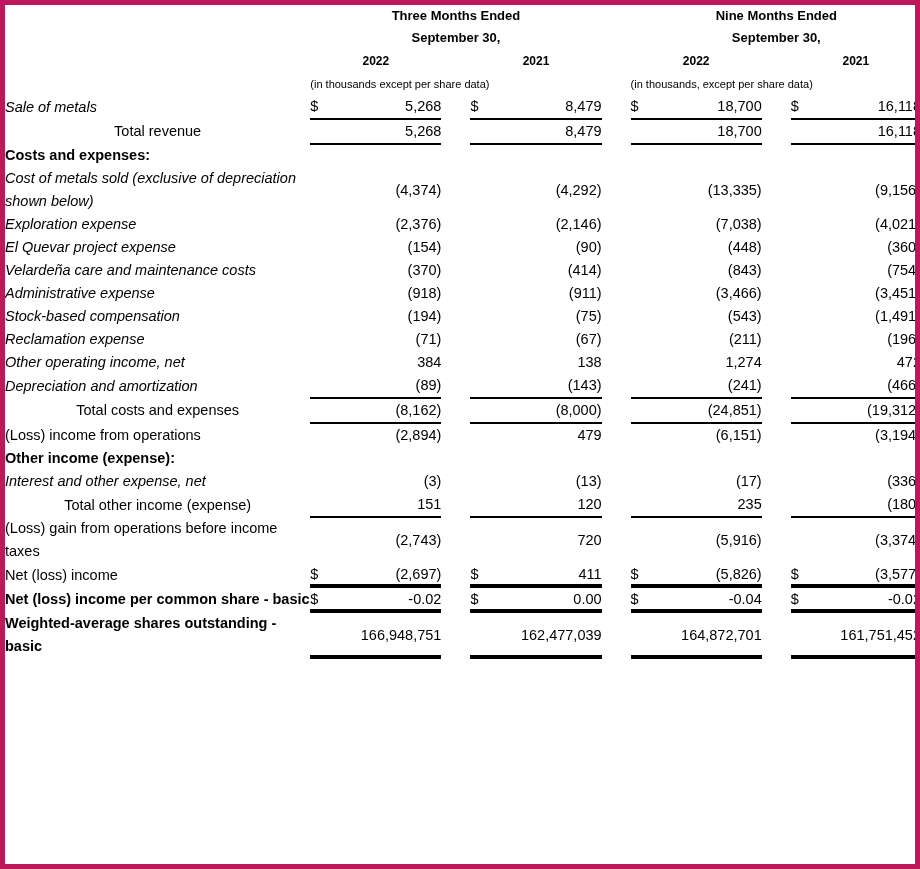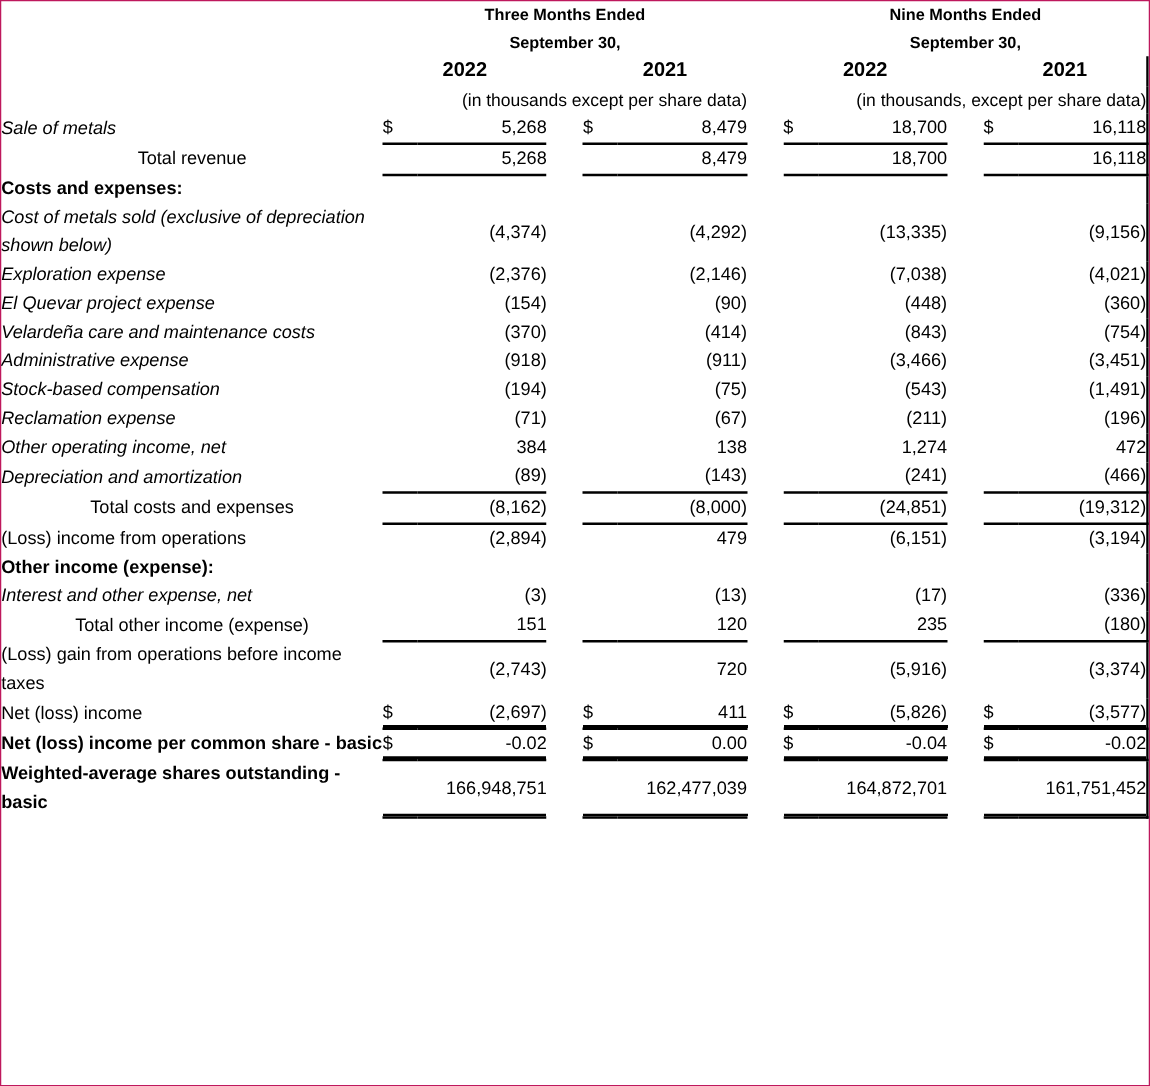--- a/index.html
+++ b/index.html
@@ -9,21 +9,21 @@
   }
   body {
     font-family: "Liberation Sans", sans-serif;
     color: #000000;
   }
   #page {
     position: relative;
     width: 920px;
     height: 869px;
     box-sizing: border-box;
-    border: 1px solid #be185d;
+    border: 5px solid #be185d;
     background: #ffffff;
     overflow: hidden;
   }
   table.fin {
     border-collapse: collapse;
     width: 918px;
     table-layout: fixed;
     font-size: 14.5px;
   }
   table.fin td {
@@ -76,28 +76,28 @@
   }
   .hdr-sub {
     text-align: center;
     font-weight: bold;
     font-size: 13px;
     line-height: 22px;
   }
   .hdr-year {
     text-align: center;
     font-weight: bold;
-    font-size: 16px;
+    font-size: 12px;
     line-height: 24px;
     border-top: 2px solid #000;
     border-bottom: 2px solid #000;
   }
   .hdr-units {
-    text-align: right;
-    font-size: 14px;
+    text-align: left;
+    font-size: 11px;
     line-height: 22px;
   }
   .rightborder { border-right: 2px solid #000 !important; }
 </style>
 </head>
 <body>
 
 <div id="page">
   <table class="fin">
     <colgroup>

